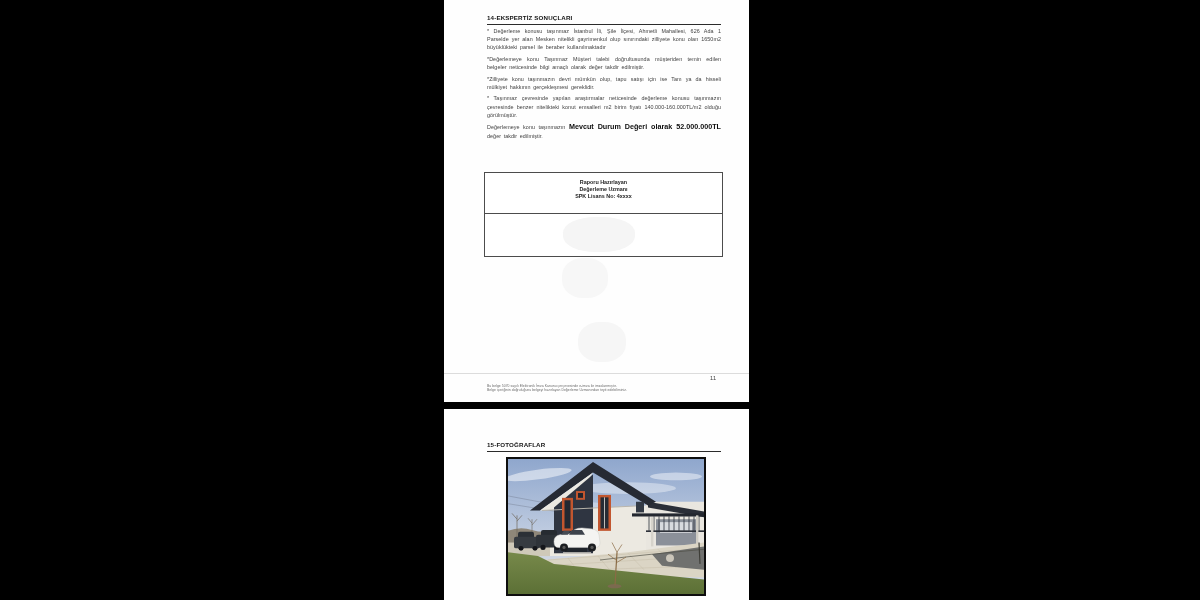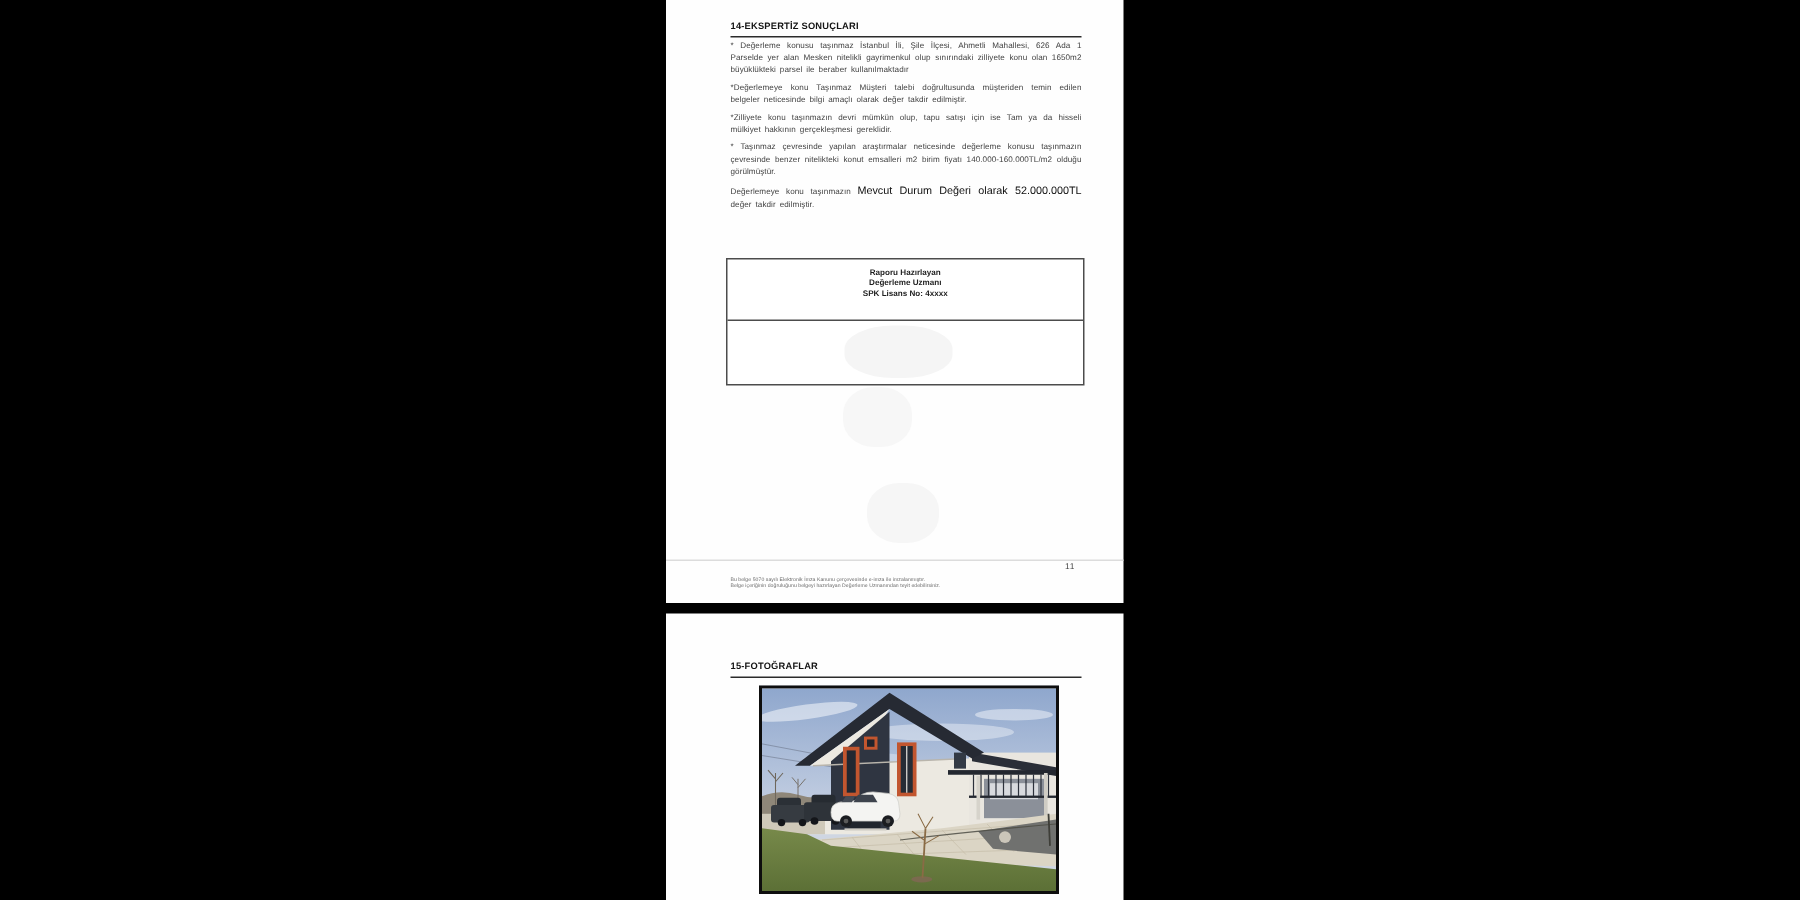--- a/index.html
+++ b/index.html
@@ -24,21 +24,21 @@
   }
   .content-flow {
     position:absolute; left:43px; top:27px; width:234px;
   }
   .para {
     font-size:5.4px; line-height:8.1px; color:#3f3f3f;
     text-align:justify; letter-spacing:.05px; word-spacing:1.1px;
     margin:0 0 3.6px 0;
   }
   .para.valuation { line-height:9px; margin-top:1px; }
-  .hl { font-weight:normal; font-size:7.2px; color:#0e0e0e; letter-spacing:0; }
+  .hl { font-weight:bold; font-size:7.2px; color:#0e0e0e; letter-spacing:0; }
 
   .sig-box {
     position:absolute; left:40px; top:172px; width:239px; height:85px;
     border:1px solid #4c4c4c; background:#fff;
   }
   .sig-head {
     height:41px; border-bottom:1px solid #4c4c4c;
     text-align:center; padding-top:5.5px;
   }
   .sig-line { font-size:5.4px; font-weight:bold; color:#1e1e1e; line-height:7.2px; }

